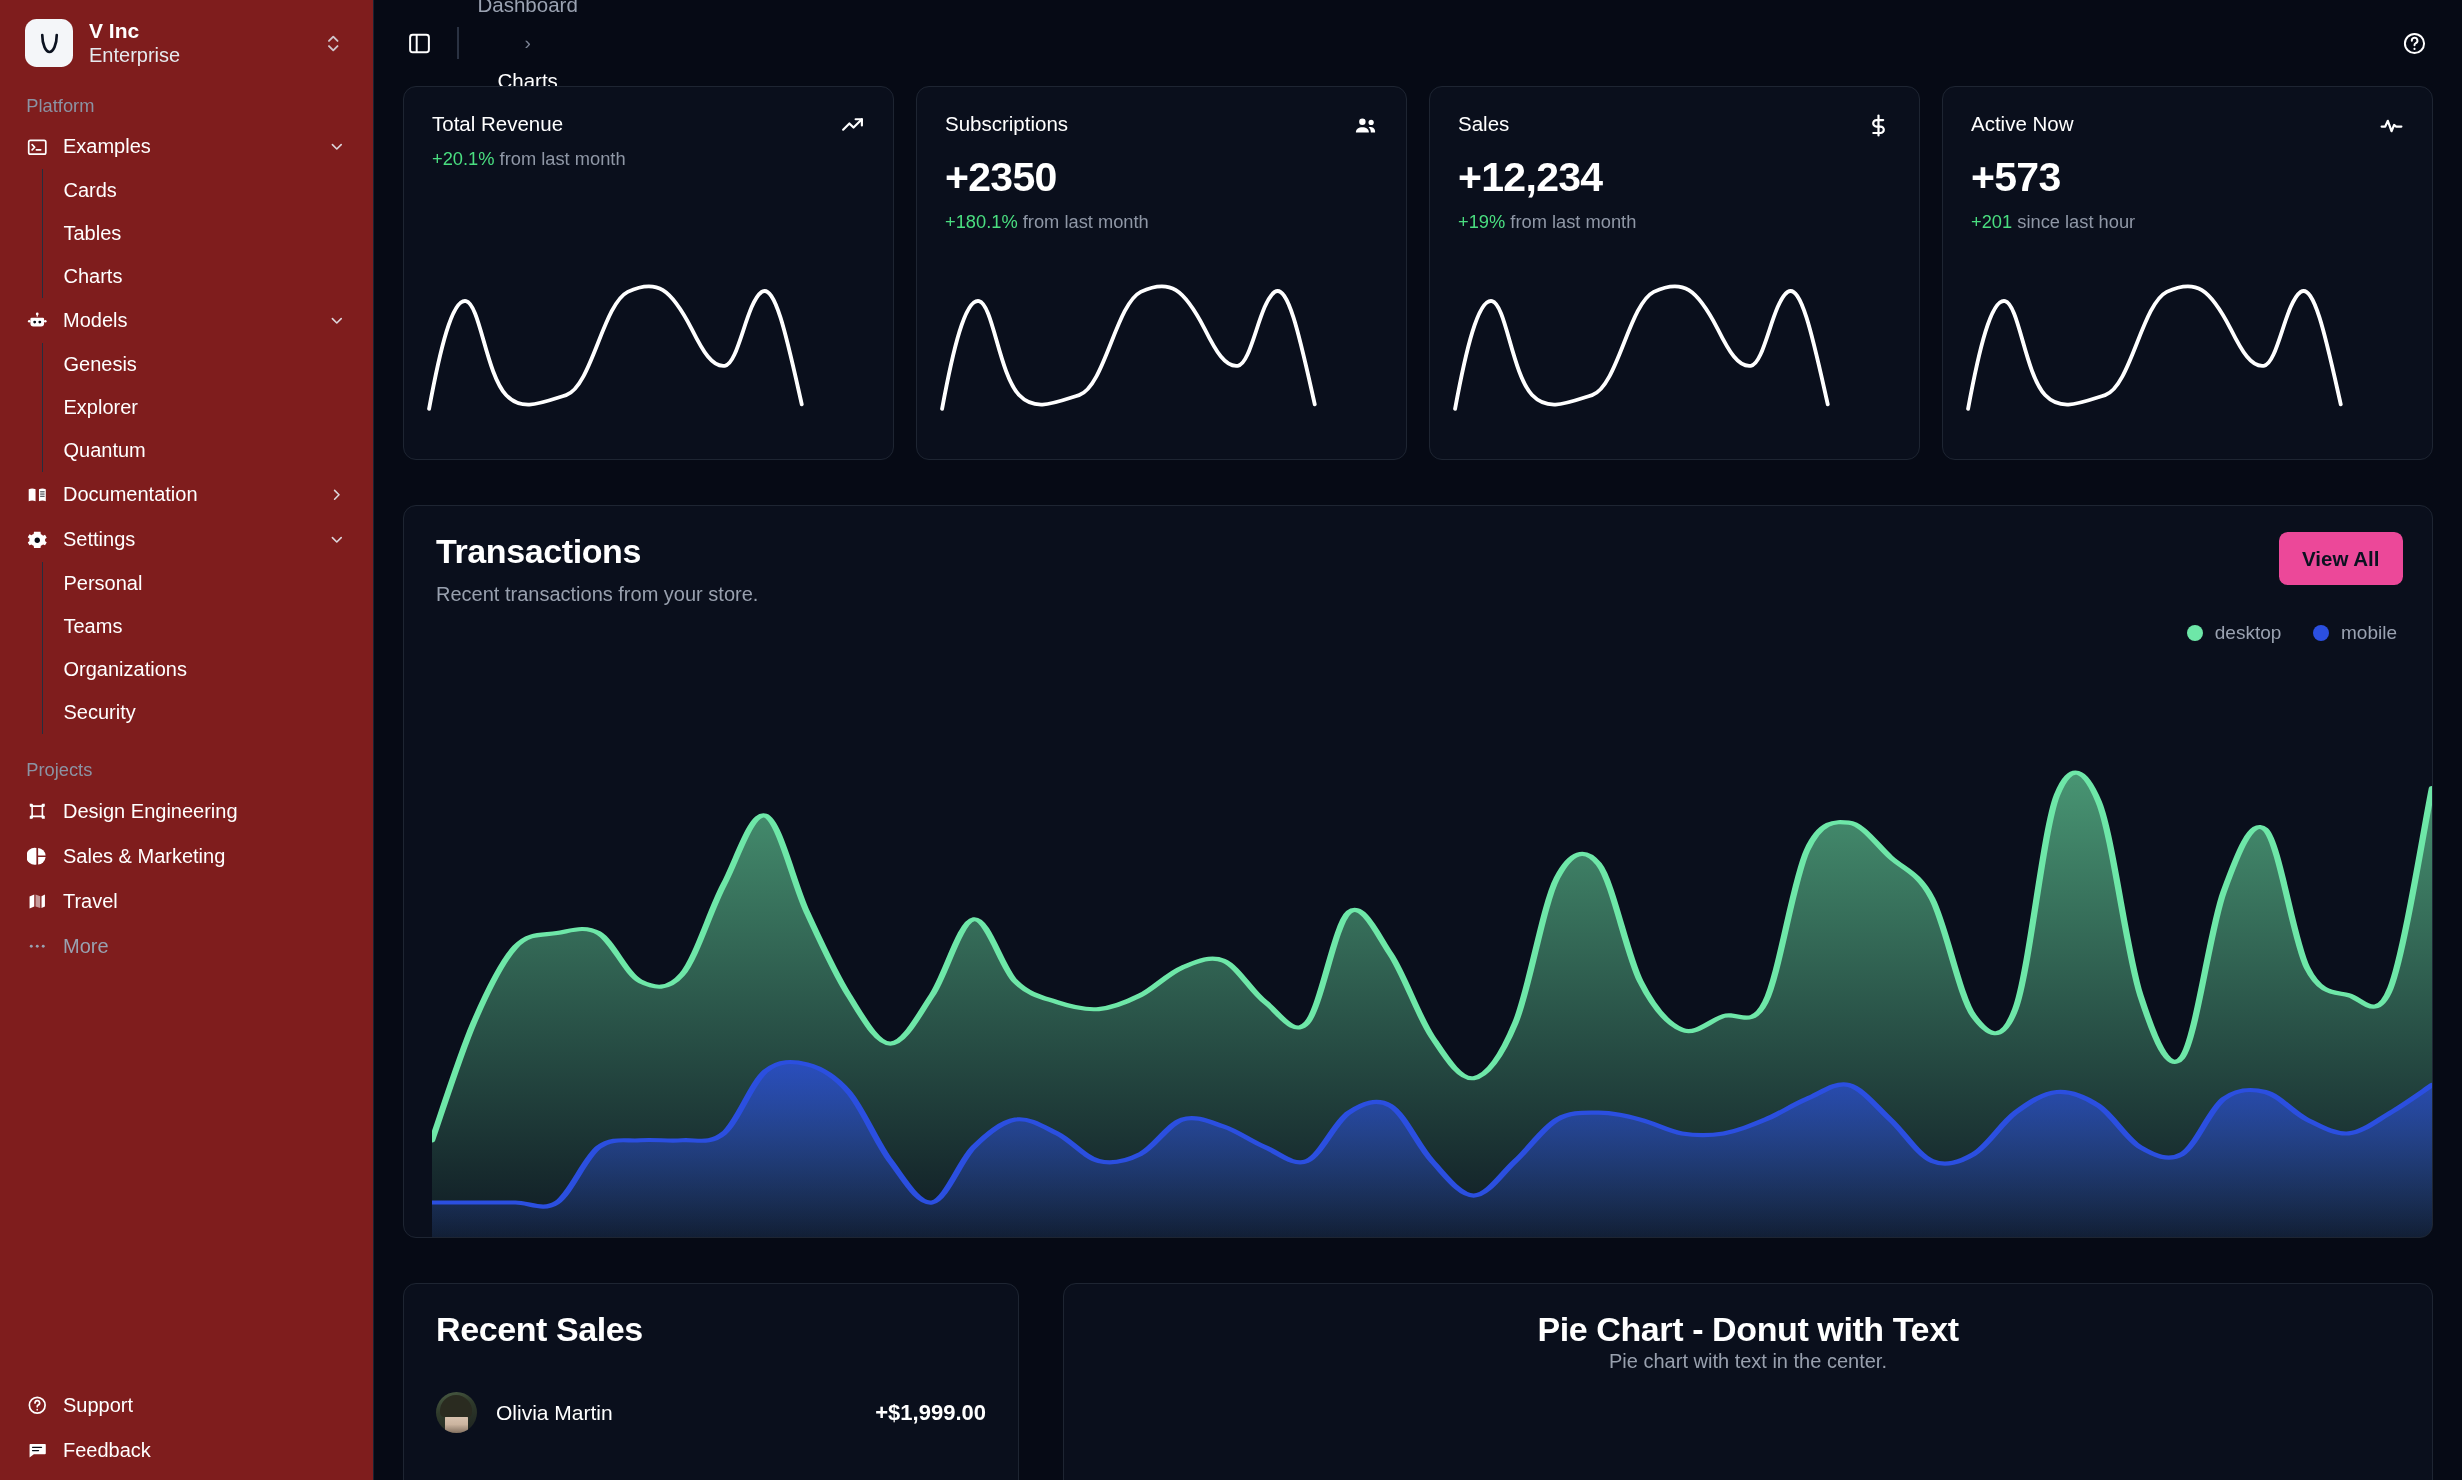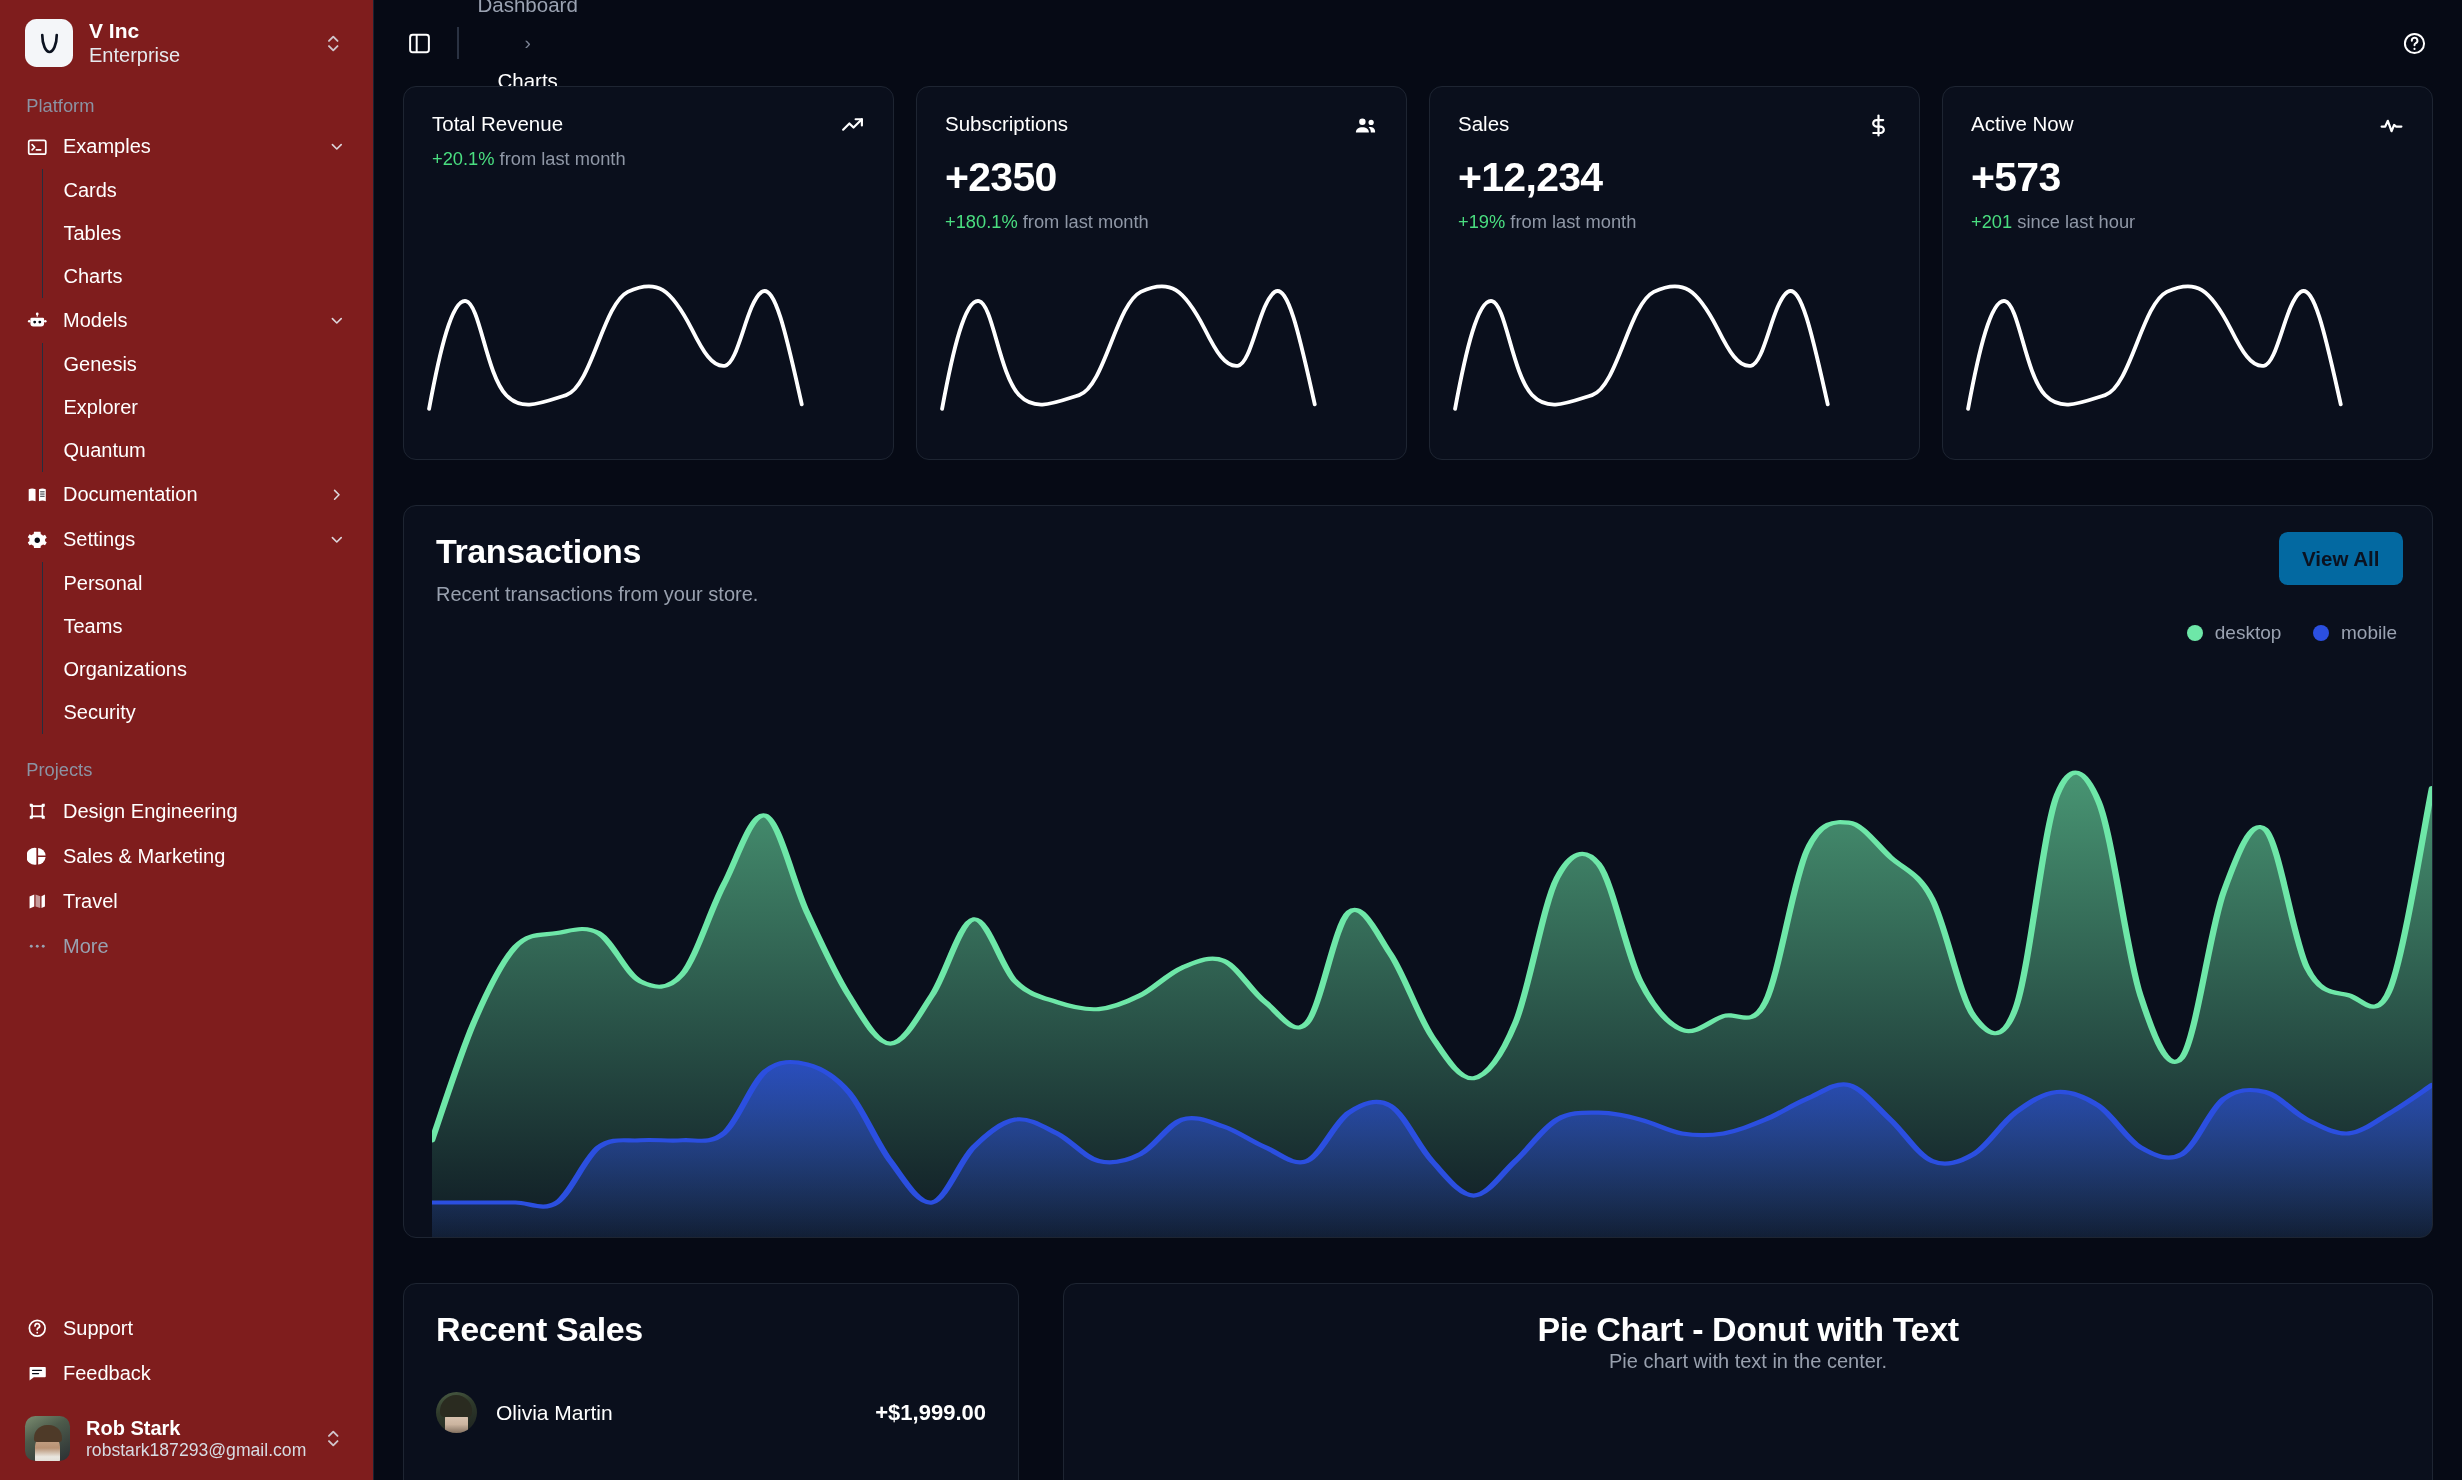--- a/index.html
+++ b/index.html
@@ -108,21 +108,21 @@
   .stat-delta .txt { color:#8f97a6; }
   .spark { position:absolute; left:22px; right:22px; bottom:47px; height: 154px; }
 
   
   .tx-card { margin-top: 45px; height: 733px; position:relative; overflow:hidden; }
   .tx-head { display:flex; align-items:flex-start; padding: 26px 29px 0 32px; }
   .tx-head-txt { flex:1; }
   .tx-title { color:#ffffff; font-size:34px; font-weight:bold; letter-spacing:-0.4px; }
   .tx-sub { color:#98a0ae; font-size:20px; margin-top:11.7px; }
   .btn-light {
-    background:#0369a1; color:#0b1220; font-size:20.5px; font-weight:bold;
+    background:#ec4899; color:#0b1220; font-size:20.5px; font-weight:bold;
     border:none; border-radius:8.8px; padding:14.7px 23.5px; cursor:pointer;
   }
   .legend { display:flex; gap:32px; justify-content:flex-end; padding: 16px 35px 0 0; }
   .legend-item { display:flex; align-items:center; gap:11.7px; color:#9aa2b1; font-size:19px; }
   .dot { width:16px; height:16px; border-radius:50%; }
   .area-wrap { position:absolute; left:28px; right:0; bottom:0; top:213px; }
 
   
   .bottom { display:flex; gap:44px; margin-top:45px; }
   .rs-card { flex: 0 0 616px; height: 220px; padding: 26px 32px; position:relative; overflow:hidden;}
@@ -332,33 +332,20 @@
             <g stroke="#070b16" stroke-width="1.5" stroke-linecap="round">
                 <line x1="6.5" y1="8.6" x2="17" y2="8.6"></line>
                 <line x1="6.5" y1="12.4" x2="13.5" y2="12.4"></line>
               </g>
           </svg>
         </span>
         <span class="lbl">Feedback</span>
       </div>
     </div>
 
-    <div class="sb-user">
-      <div class="sb-avatar"></div>
-      <div class="sb-user-txt">
-        <div class="sb-user-name">Rob Stark</div>
-        <div class="sb-user-mail">robstark187293@gmail.com</div>
-      </div>
-      <div class="sb-sel">
-        <svg width="20.5" height="25" viewBox="0 0 24 24" fill="none" stroke="#dfe3ea" stroke-width="2.2" stroke-linecap="round" stroke-linejoin="round">
-          <polyline points="7 9 12 4 17 9"></polyline>
-            <polyline points="7 15 12 20 17 15"></polyline>
-        </svg>
-      </div>
-    </div>
   </aside>
 
   <main class="main">
 
     <div class="topbar">
       <div class="icon-btn">
         <svg width="25" height="25" viewBox="0 0 24 24" fill="none" stroke="#ffffff" stroke-width="1.9" stroke-linejoin="round">
           <rect x="3" y="3.5" width="18" height="17" rx="2.4"></rect>
             <line x1="9.3" y1="3.5" x2="9.3" y2="20.5"></line>
         </svg>

